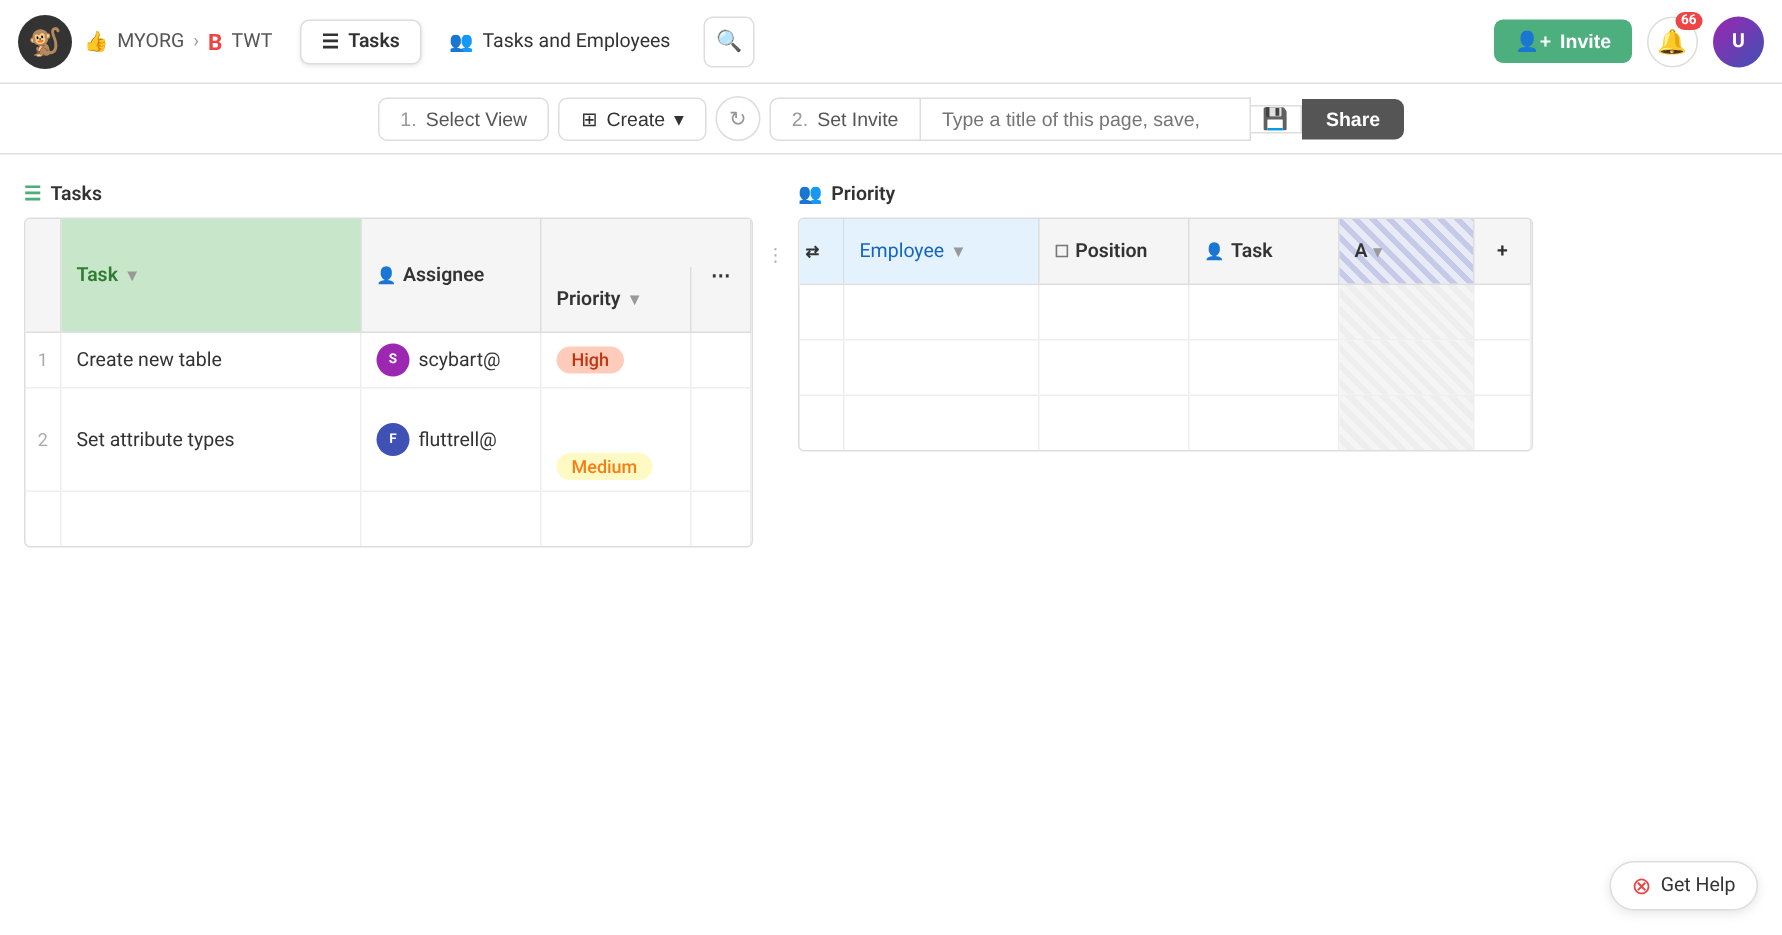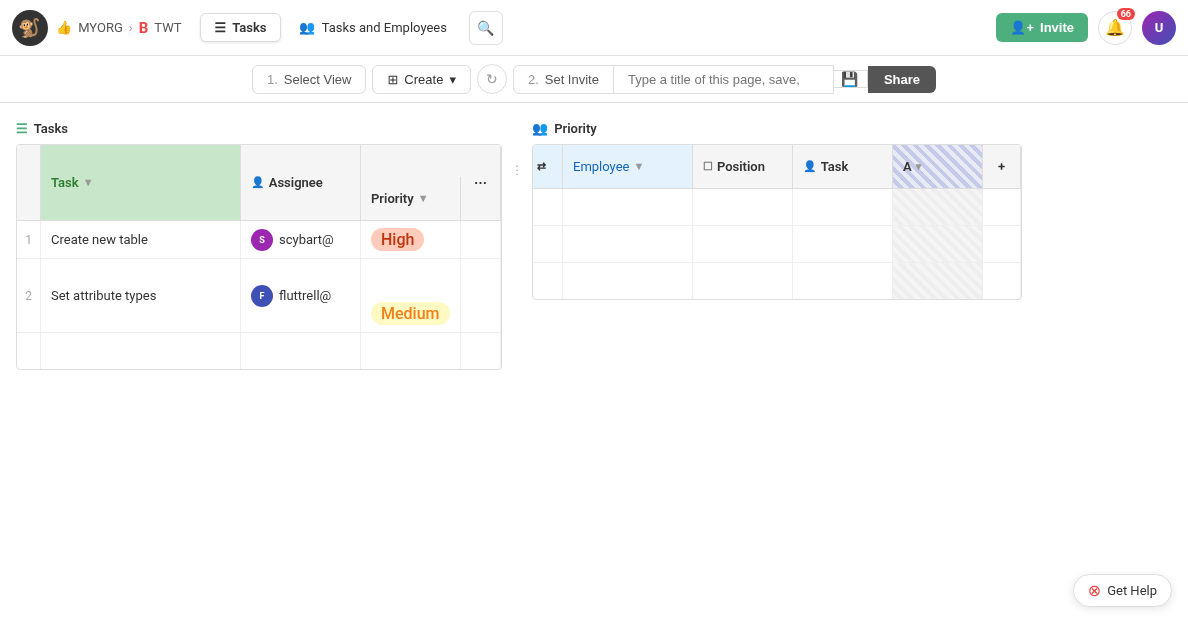--- a/index.html
+++ b/index.html
@@ -54,21 +54,21 @@
 
     .data-row { display: flex; border-bottom: 1px solid #eee; }
     .data-row:last-child { border-bottom: none; }
     .data-cell { display: flex; align-items: center; padding: 7px 10px; font-size: 13px; border-right: 1px solid #eee; min-height: 36px; }
     .data-cell.task-cell { width: 200px; min-width: 180px; font-weight: 400; }
     .data-cell.assignee-cell { width: 120px; gap: 6px; }
     .data-cell.priority-cell { width: 100px; }
     .data-cell.more-cell { width: 40px; }
     .data-cell.row-num-cell { width: 24px; justify-content: center; font-size: 12px; color: #aaa; }
 
-    .priority-badge { padding: 2px 10px; border-radius: 12px; font-size: 16px; font-weight: 500; }
+    .priority-badge { padding: 2px 10px; border-radius: 12px; font-size: 12px; font-weight: 500; }
     .priority-high { background: #ffccbc; color: #bf360c; }
     .priority-medium { background: #fff9c4; color: #f57f17; margin-top: 36px; }
     .avatar-sm-placeholder { width: 22px; height: 22px; border-radius: 50%; background: #9c27b0; display: flex; align-items: center; justify-content: center; color: white; font-size: 9px; font-weight: bold; flex-shrink: 0; }
     .avatar-sm-placeholder2 { width: 22px; height: 22px; border-radius: 50%; background: #3f51b5; display: flex; align-items: center; justify-content: center; color: white; font-size: 9px; font-weight: bold; flex-shrink: 0; }
 
     
     .table-separator { width: 30px; display: flex; align-items: flex-start; padding-top: 44px; justify-content: center; }
     .separator-icon { color: #ccc; font-size: 18px; display: flex; flex-direction: column; gap: 2px; align-items: center; }
 
     

